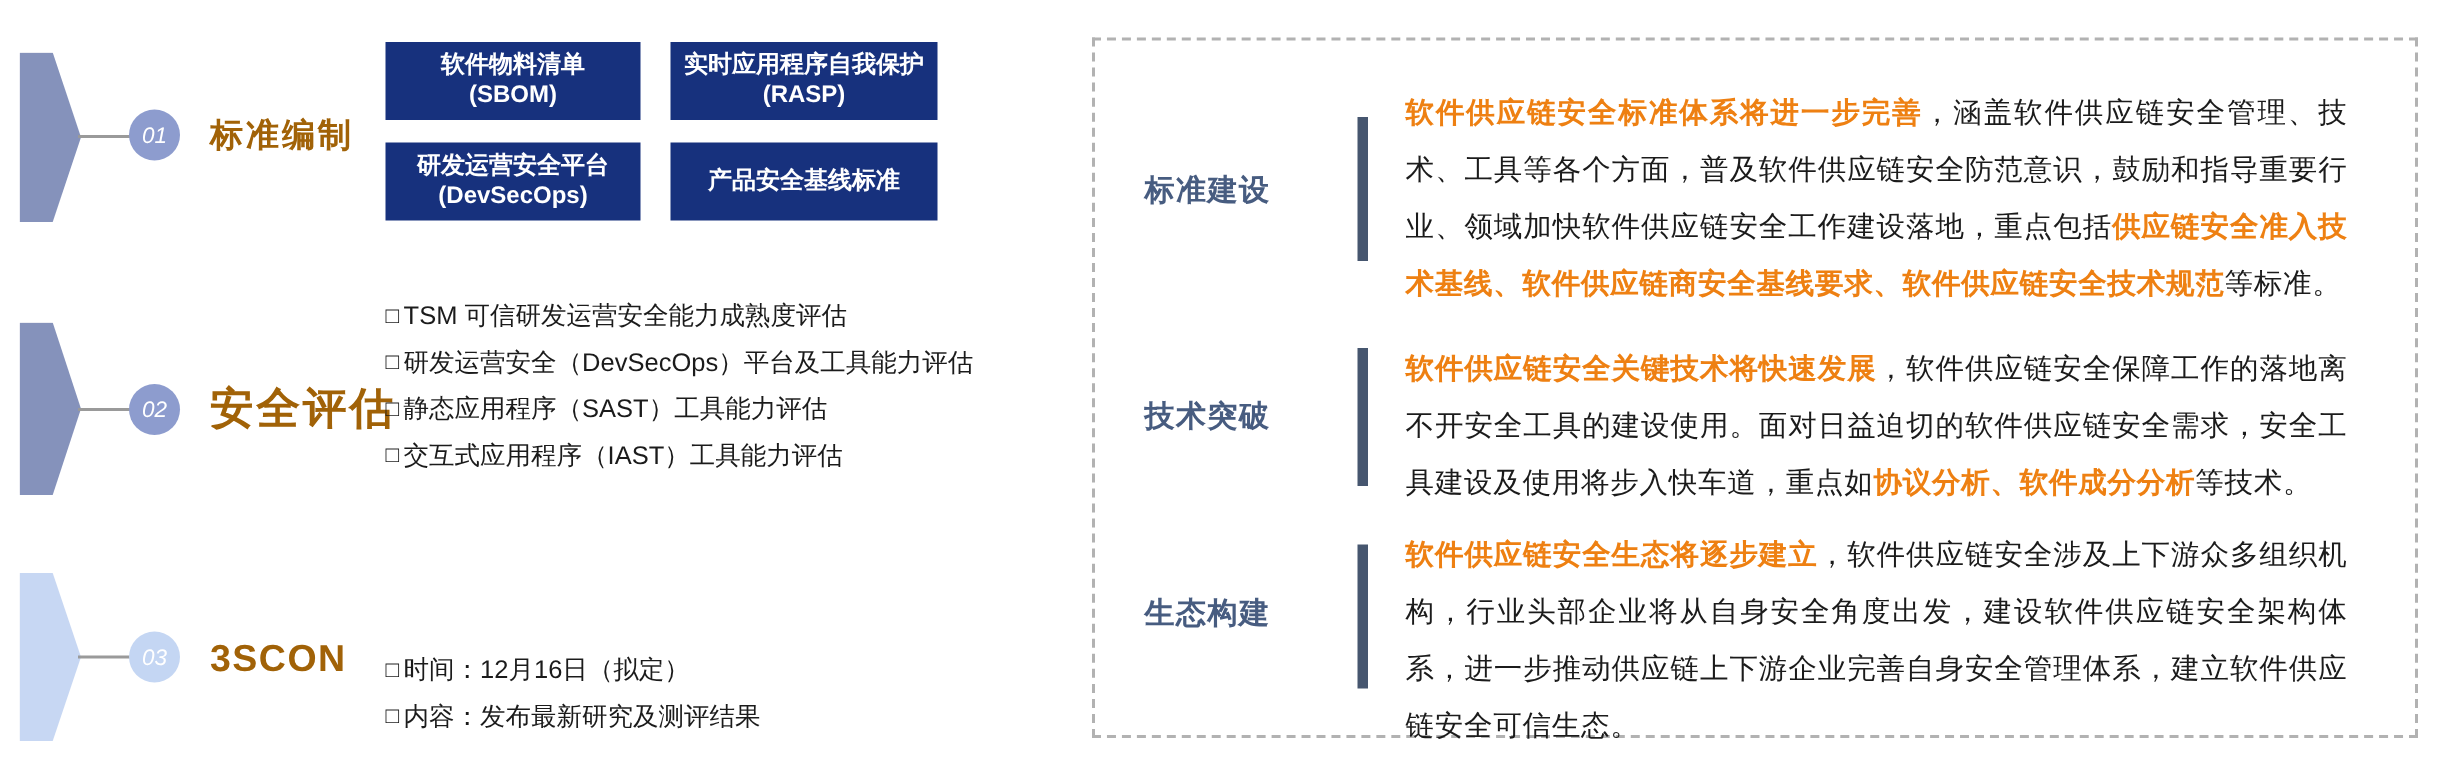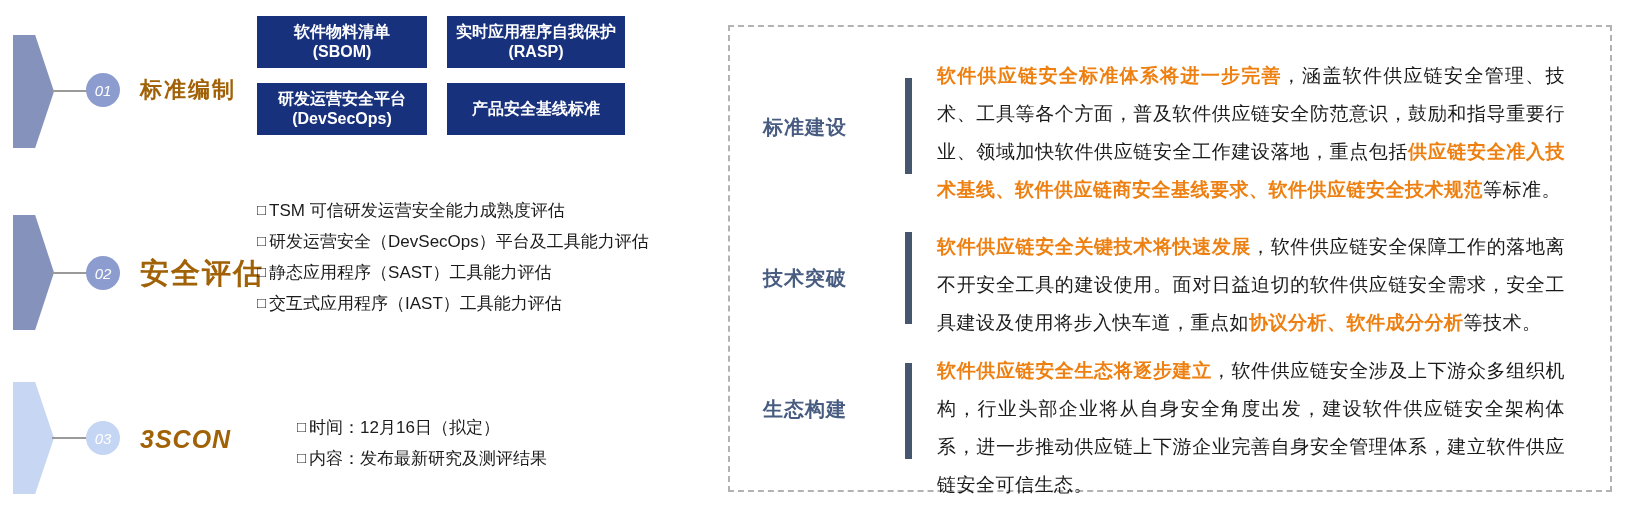--- a/index.html
+++ b/index.html
@@ -33,31 +33,31 @@
 
   .num-circle{position:absolute;left:86px;width:34px;height:34px;border-radius:50%;
     display:flex;align-items:center;justify-content:center;color:#fff;font-size:15px;font-style:italic;}
   .circ-1{top:73px;background:var(--circle-primary);}
   .circ-2{top:256px;background:var(--circle-primary);}
   .circ-3{top:421px;background:var(--circle-light);}
 
   .sec-title{position:absolute;left:140px;font-weight:bold;color:#a16207;white-space:nowrap;}
   .title-1{top:78px;font-size:22px;line-height:24px;letter-spacing:2px;}
   .title-2{top:261px;font-size:29px;line-height:24px;letter-spacing:2px;}
-  .title-3{top:424px;font-size:25px;line-height:30px;letter-spacing:1px;font-style:italic;}
+  .title-3{top:424px;font-size:25px;line-height:30px;letter-spacing:1px;}
 
-  .boxes{position:absolute;left:257px;top:16px;display:grid;
+  .boxes{position:absolute;left:257px;top:28px;display:grid;
     grid-template-columns:170px 178px;grid-auto-rows:52px;column-gap:20px;row-gap:15px;}
   .navy-box{background:var(--navy-box);color:#fff;display:flex;flex-direction:column;
     align-items:center;justify-content:center;text-align:center;
     font-weight:bold;font-size:16px;line-height:20px;}
   .navy-box span{display:block;}
 
   .check-list{position:absolute;left:257px;font-size:17px;color:var(--body-text);}
-  .list-2{top:195px;} .list-3{top:412px;margin-left:40px;}
+  .list-2{top:195px;} .list-3{top:431px;}
   .check-list .li{height:31px;line-height:31px;white-space:nowrap;}
   .check-list .bullet{font-weight:bold;font-size:15px;margin-right:3px;position:relative;top:-1px;}
 
   
   .panel{position:absolute;left:728px;top:25px;width:884px;height:467px;
     border:2px dashed var(--dashed-border-gray);background:#fff;}
   .row-label{position:absolute;left:10px;width:130px;text-align:center;
     font-size:20px;font-weight:bold;color:var(--section-label-blue);line-height:24px;letter-spacing:1px;}
   .lab-1{top:88px;} .lab-2{top:239px;} .lab-3{top:370px;}
   .vbar{position:absolute;left:175px;width:7px;background:var(--bar-slate);}

